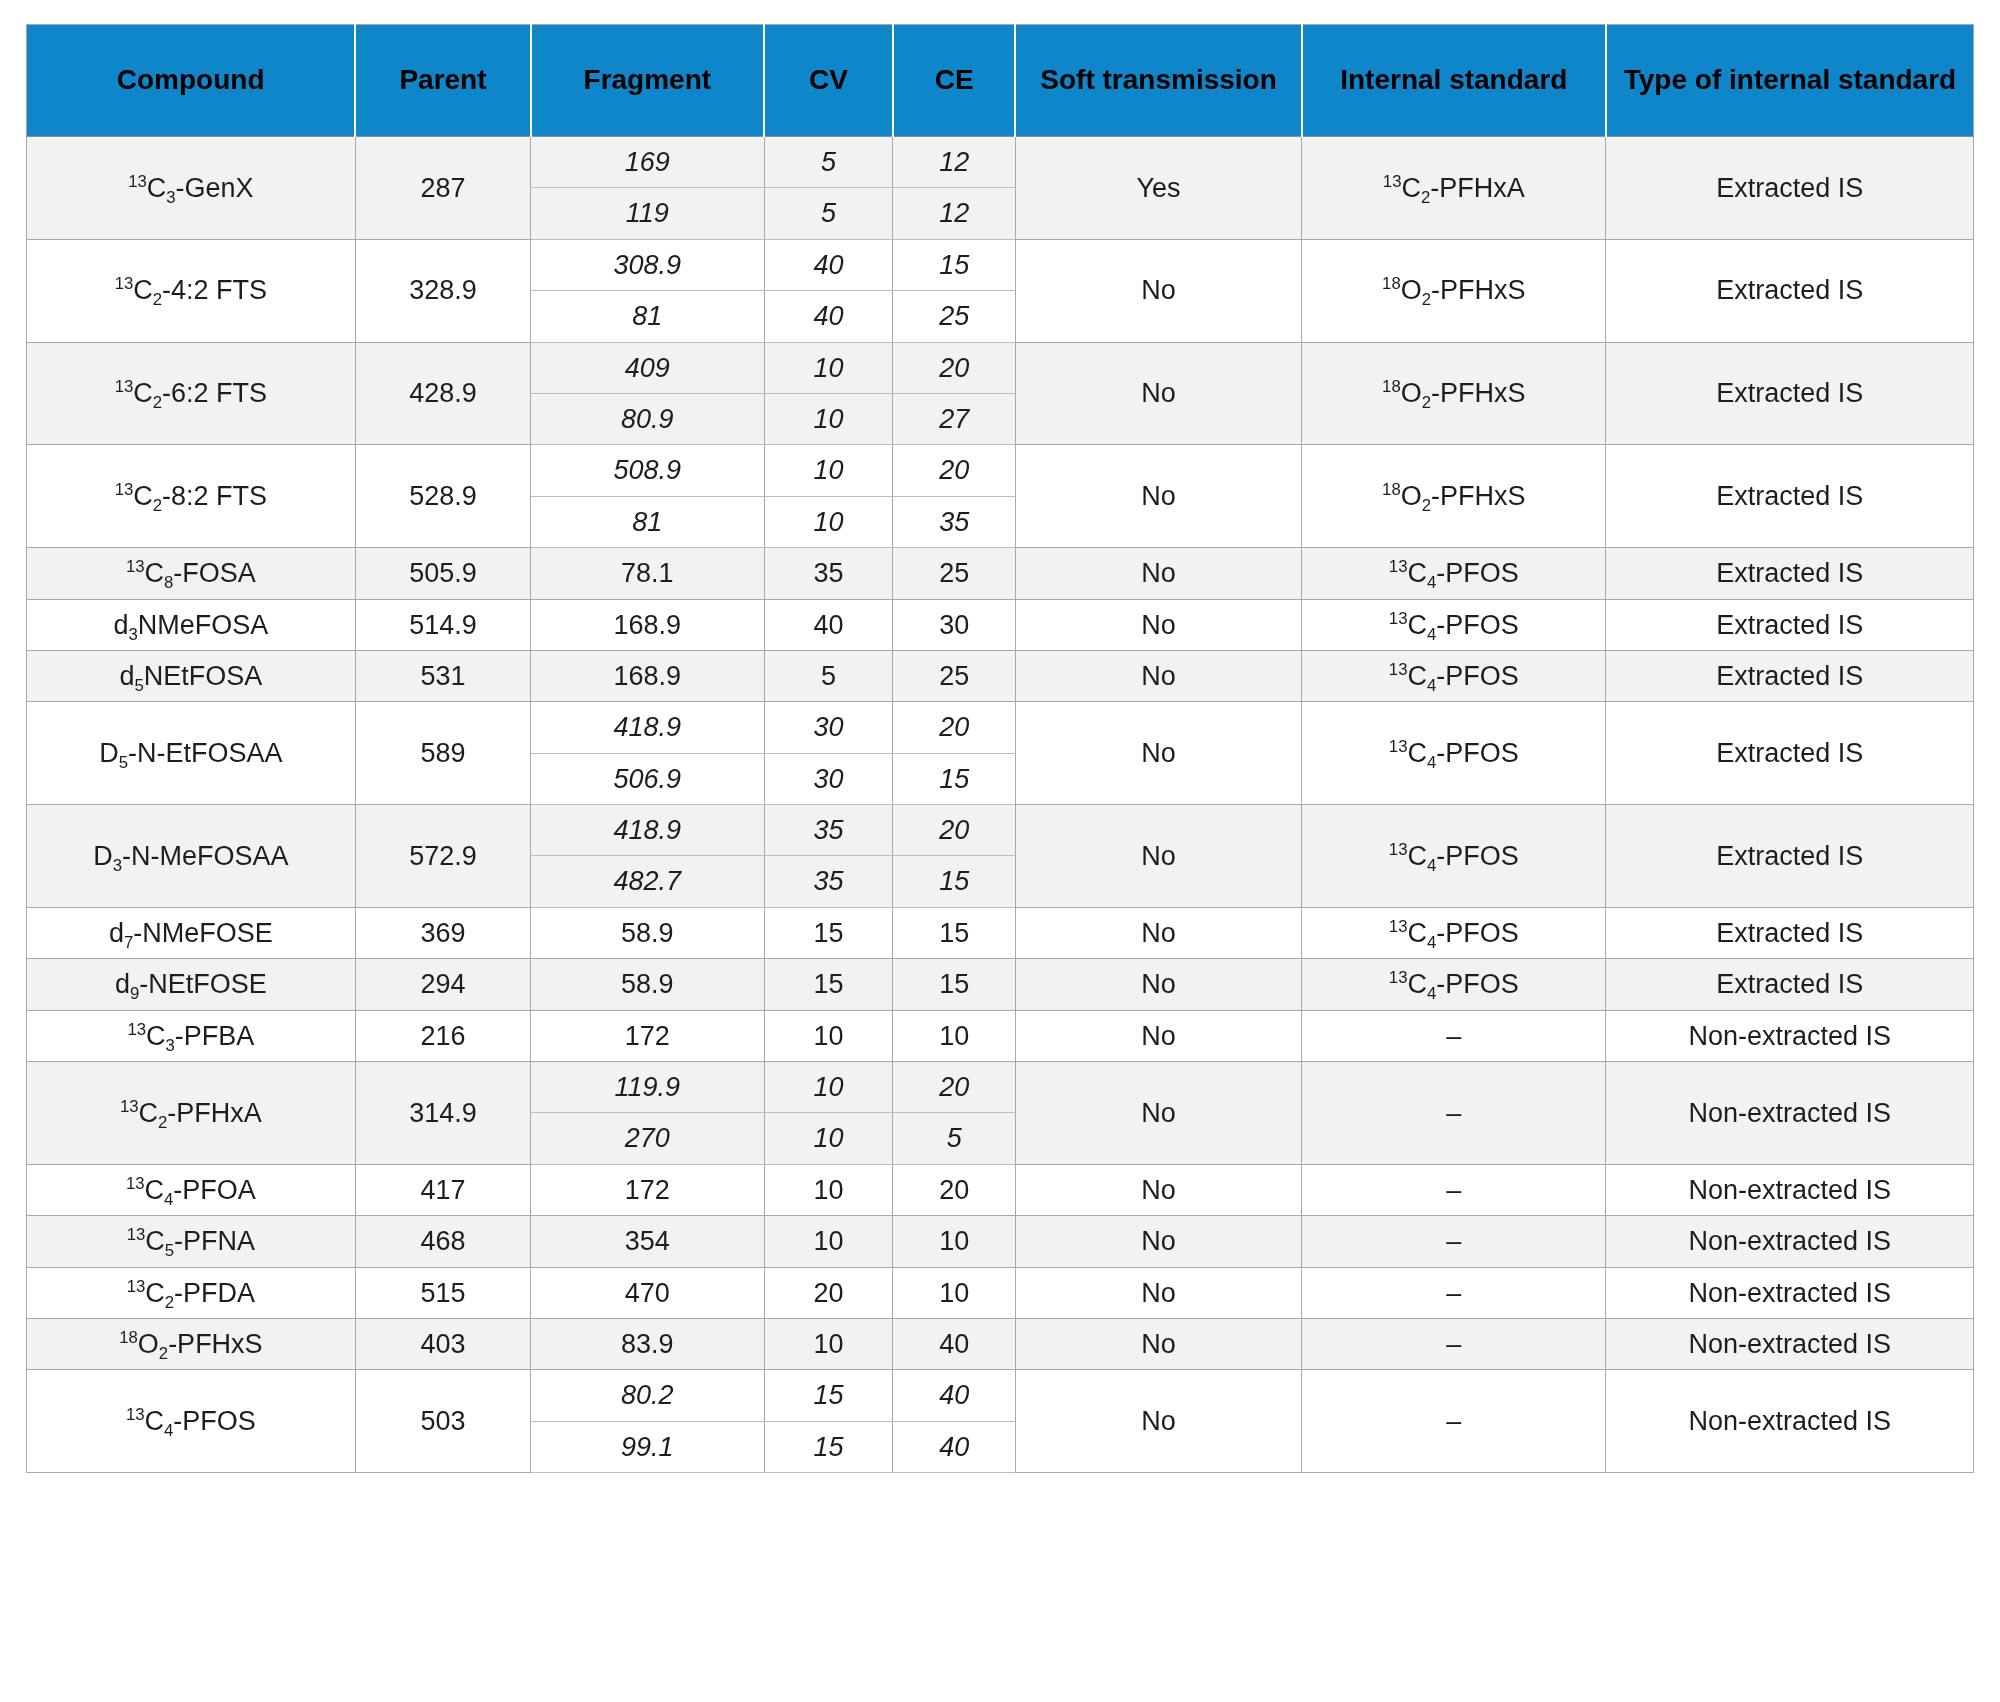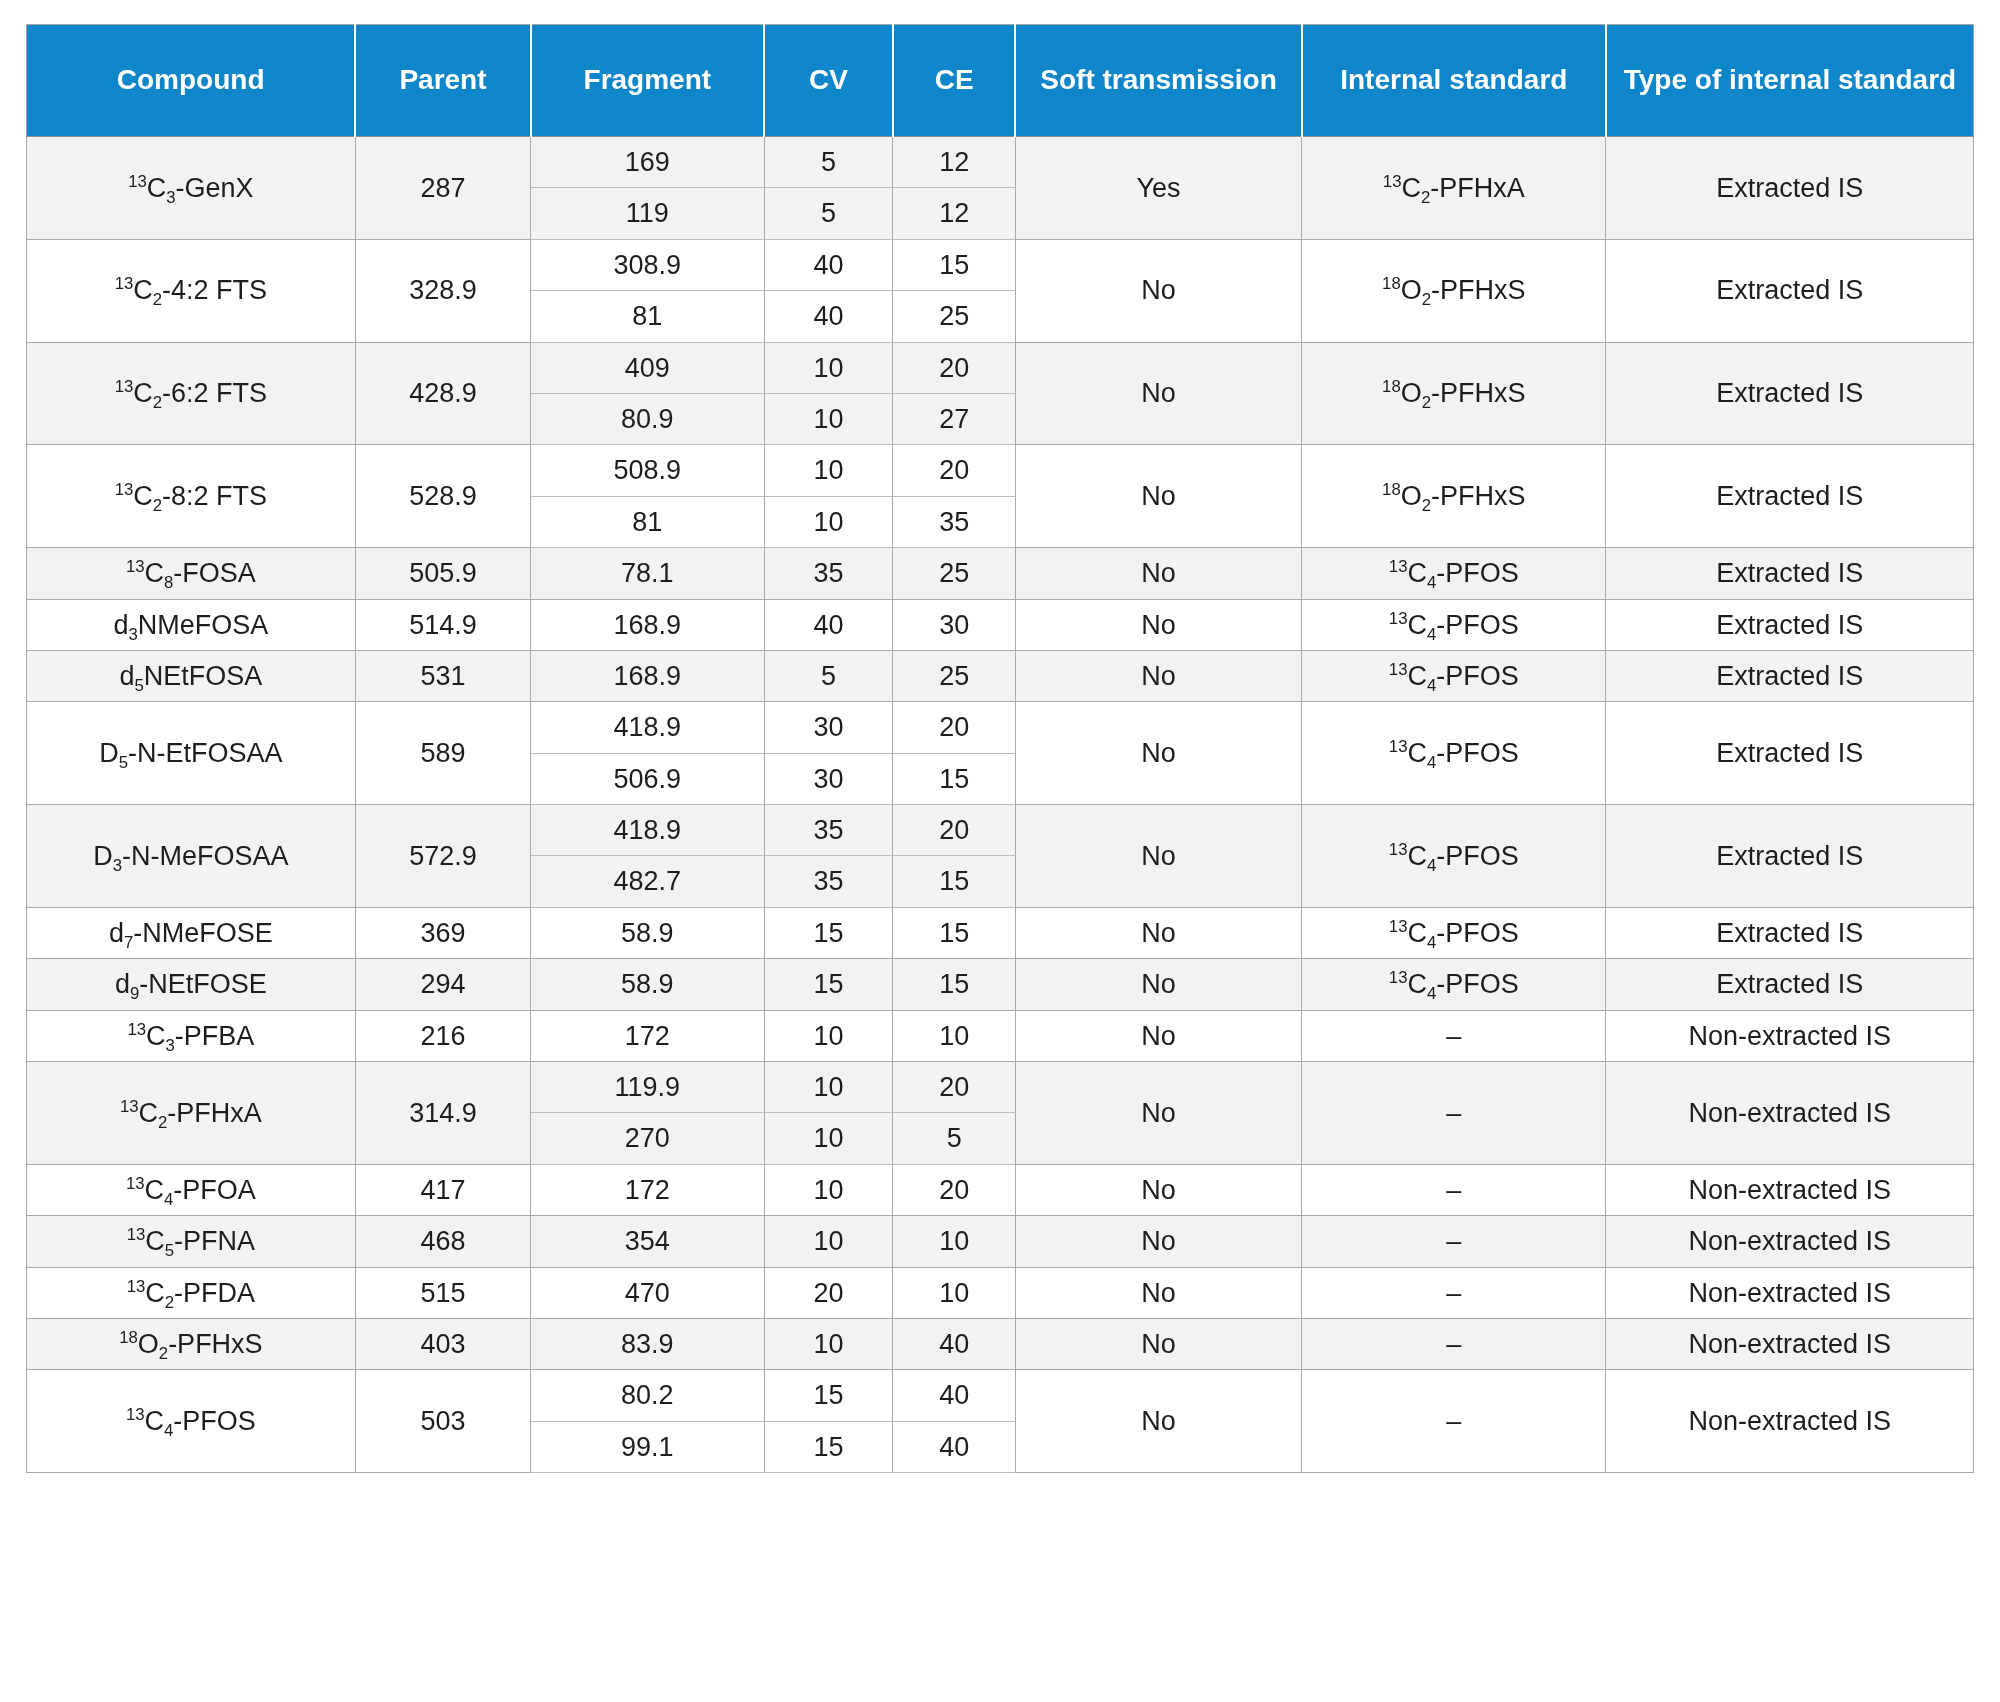--- a/index.html
+++ b/index.html
@@ -23,21 +23,21 @@
   table.ms-table {
     border-collapse: collapse;
     table-layout: fixed;
     width: 1948px;
     border: 1px solid #a6a6a6;
   }
 
   
   thead th {
     background: #0e86c9;
-    color: #ffffff;
+    color: #000000;
     font-size: 28px;
     font-weight: bold;
     text-align: center;
     vertical-align: middle;
     padding: 12px 6px;
     line-height: 1.22;
     border-right: 2px solid #ffffff;
     border-bottom: 1px solid #8e8e8e;
     height: 112px;
     box-sizing: border-box;
@@ -58,21 +58,21 @@
   }
 
   tbody tr.shade td { background: #f1f2f3; }
   tbody tr.plain td { background: #ffffff; }
 
   
   td.grp-shade { background: #f1f2f3 !important; }
   td.grp-plain { background: #ffffff !important; }
 
   
-  tbody td.sub { border-top-color: #bdbdbd; border-bottom-color: #bdbdbd; }
+  tbody td.sub { border-top-color: #bdbdbd; border-bottom-color: #bdbdbd; font-style: italic; }
 
   
   sup, sub {
     font-size: 0.62em;
     line-height: 0;
   }
   sup { vertical-align: 0.58em; text-align: center; }
   sub { vertical-align: -0.34em; }
 
   

